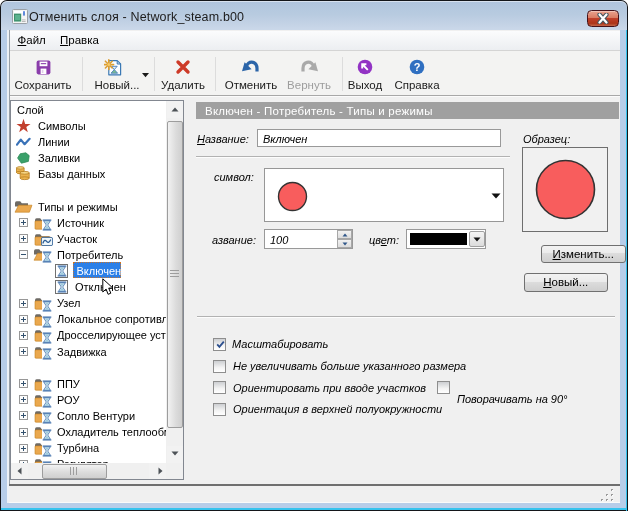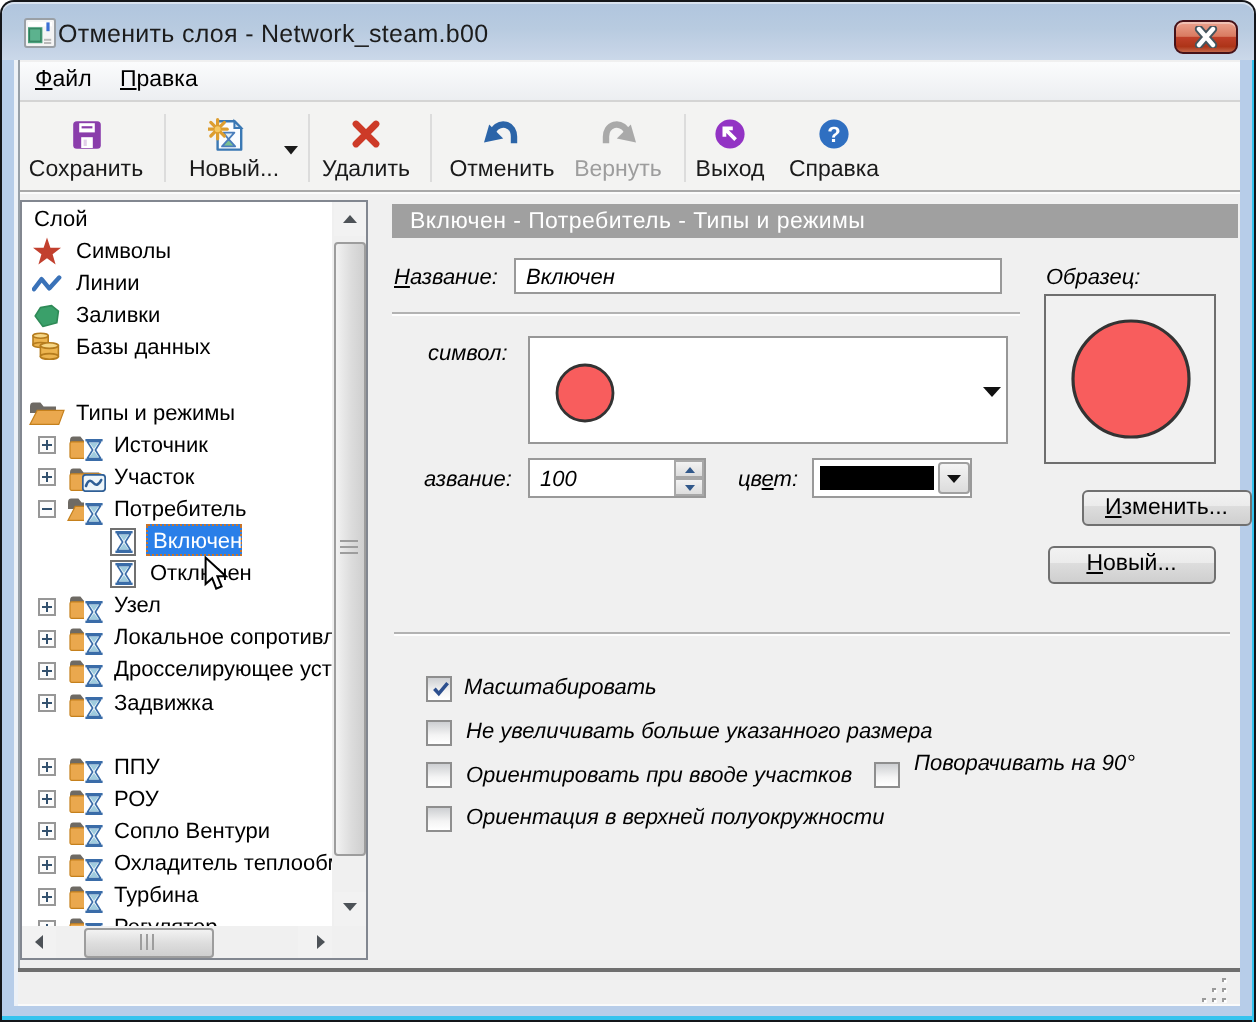--- a/index.html
+++ b/index.html
@@ -500,21 +500,21 @@
     <svg class="ab" style="left:1px;top:0px" width="11" height="11" viewBox="0 0 11 11">
       <path d="M2.2 5.4 L4.4 7.8 L8.8 2.6" fill="none" stroke="#2c4f8e" stroke-width="1.8"></path>
     </svg>
   </div>
 <span class="lab" style="left:232px;top:338px">Масштабировать</span>
 <div class="ab cb" style="left:213px;top:359.5px"></div>
 <span class="lab" style="left:233px;top:360px">Не увеличивать больше указанного размера</span>
 <div class="ab cb" style="left:213px;top:381px"></div>
 <span class="lab" style="left:233px;top:381.5px">Ориентировать при вводе участков</span>
 <div class="ab cb" style="left:436.5px;top:381px"></div>
-<span class="lab" style="left:457px;top:376px">Поворачивать на 90°</span>
+<span class="lab" style="left:457px;top:393px">Поворачивать на 90°</span>
 <div class="ab cb" style="left:213px;top:402.5px"></div>
 <span class="lab" style="left:233px;top:403px">Ориентация в верхней полуокружности</span>
 
 <div class="ab" style="left:8.5px;top:484px;width:611.5px;height:1.8px;background:#6f6f6f"></div>
 <div class="ab" style="left:8.5px;top:485.8px;width:611.5px;height:16px;background:#f0f0f0"></div>
 <div class="ab" style="left:8.5px;top:501.5px;width:611.5px;height:1.5px;background:#fafafa"></div>
 <svg class="ab" style="left:601px;top:489px" width="14" height="13" viewBox="0 0 14 13">
 <g fill="#9a9a9a">
       <rect x="10" y="0" width="2" height="2"></rect>
       <rect x="10" y="5" width="2" height="2"></rect>

